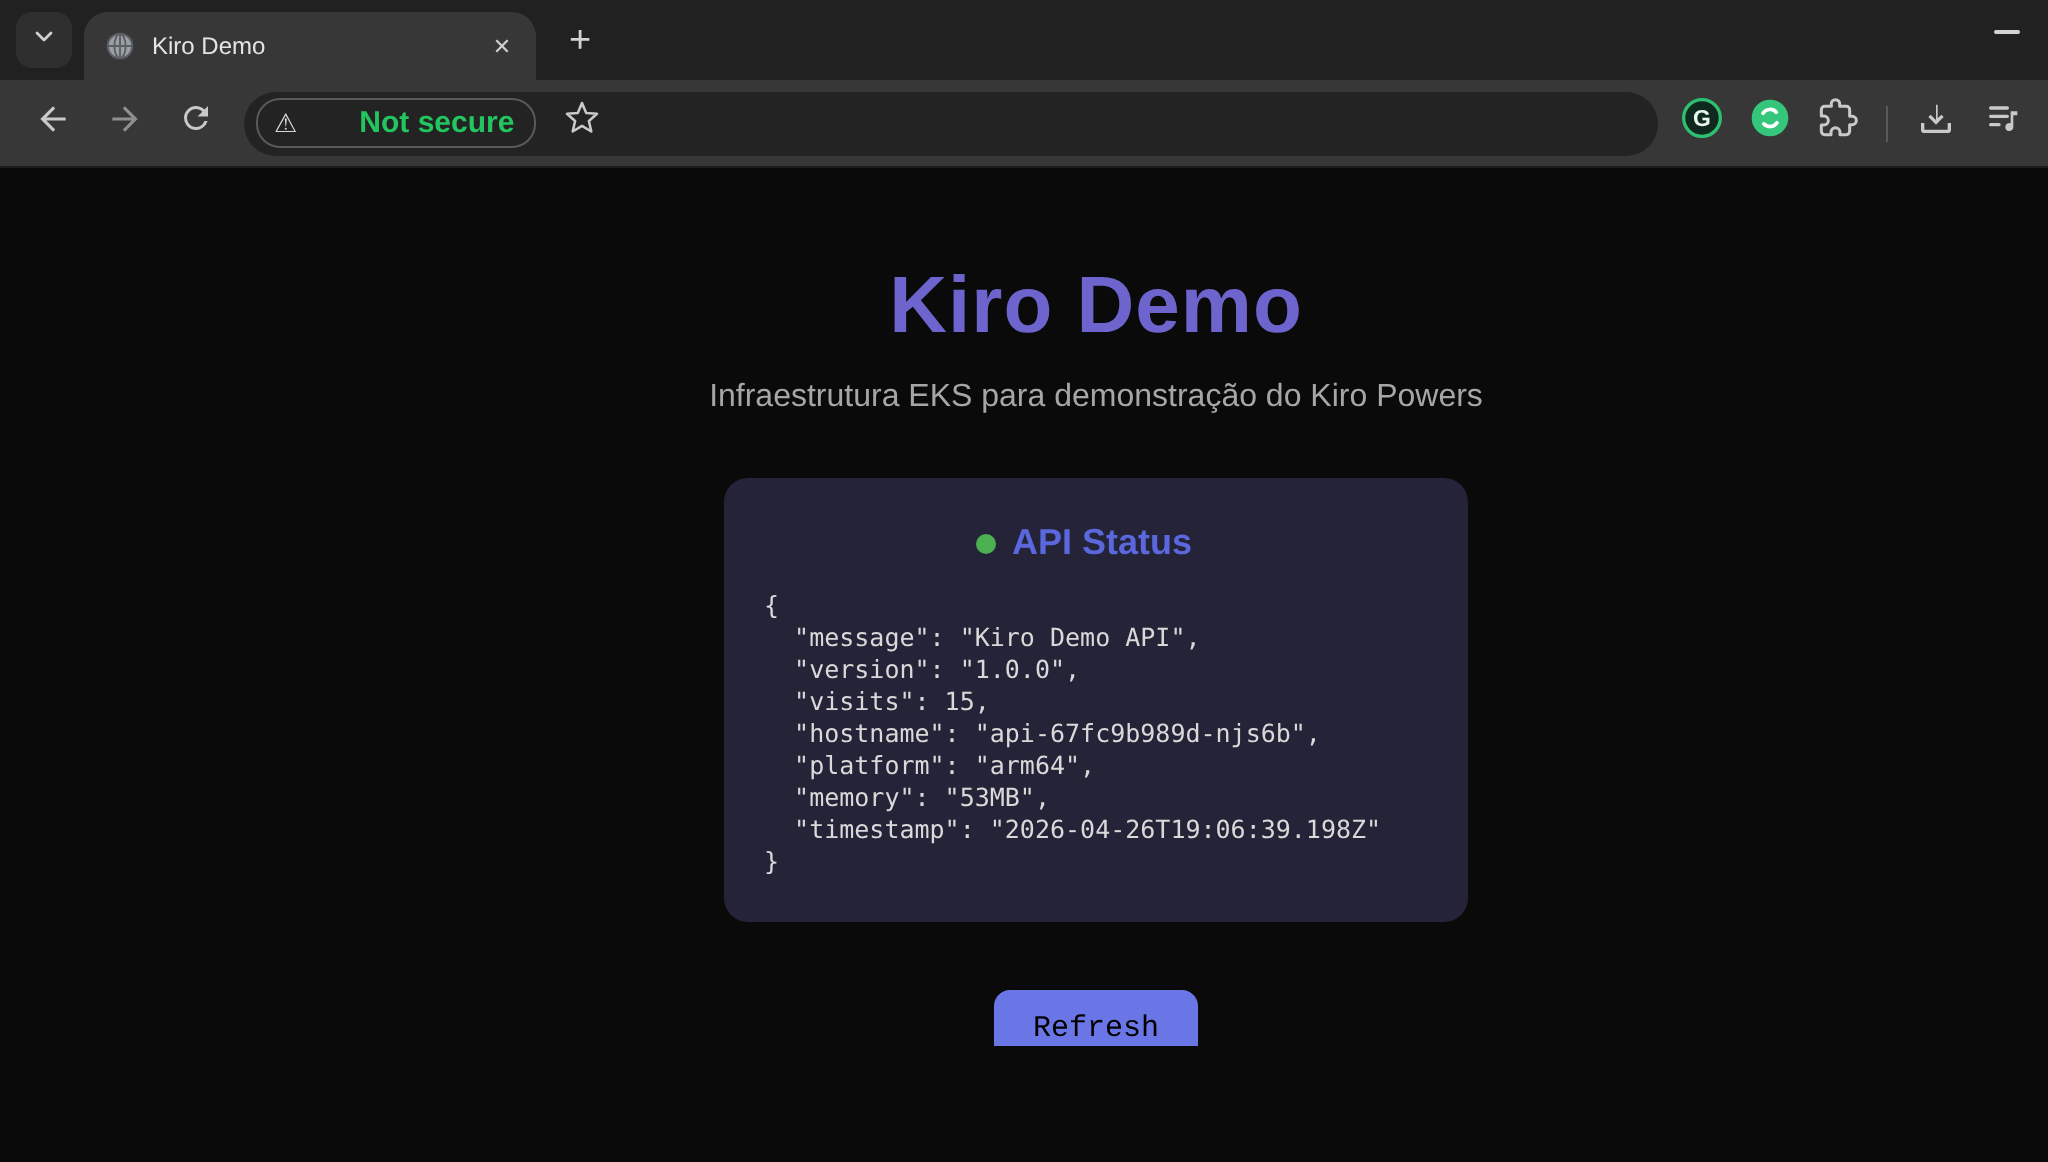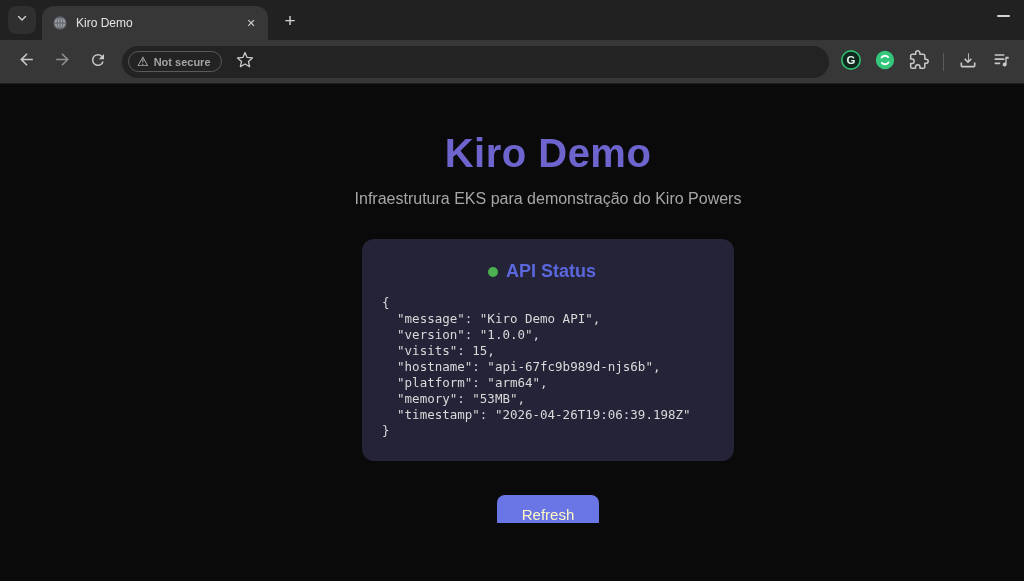--- a/index.html
+++ b/index.html
@@ -25,43 +25,43 @@
 
   
   .toolbar { height:44px; background:#373737; display:flex; align-items:center; padding:0 8px; flex-shrink:0;
              border-bottom:1px solid #1c1c1c; }
   .nav-btn { width:32px; height:32px; border-radius:50%; display:flex; align-items:center; justify-content:center;
              cursor:pointer; flex-shrink:0; margin:0 2px; }
   .omnibox { flex:1; height:32px; background:#232323; border-radius:16px; margin:0 8px 0 6px;
              display:flex; align-items:center; padding:0 8px 0 6px; min-width:0; cursor:text; }
   .security-chip { display:flex; align-items:center; gap:5px; border:1px solid #5a5a5a; border-radius:12px;
                    padding:3px 10px 3px 8px; margin-right:10px; cursor:pointer; flex-shrink:0; }
-  .security-chip .chip-label { color:#a3a3a3; font-size:11px; font-weight:bold; white-space:nowrap; }
+  .security-chip .chip-label { color:#22c55e; font-size:15px; font-weight:bold; white-space:nowrap;margin-left:26px; }
   .warn-glyph { color:#d6d6d6; font-size:13px; line-height:1; }
   .url-text { color:#e8e8e8; font-size:14px; white-space:nowrap; overflow:hidden; flex:1; letter-spacing:.1px; }
   .star-btn { width:26px; height:26px; display:flex; align-items:center; justify-content:center; cursor:pointer; flex-shrink:0; }
   .ext-area { display:flex; align-items:center; gap:6px; flex-shrink:0; }
   .ext-btn { width:28px; height:28px; display:flex; align-items:center; justify-content:center; cursor:pointer; }
   .tb-divider { width:1px; height:18px; background:#5a5a5a; margin:0 4px; }
 
   
   .page { flex:1; background:#0a0a0a; overflow:hidden; }
   .page-inner { transform:translateX(36px); text-align:center; padding-top:47px; }
   .page-title { color:#6e64cd; font-size:40px; font-weight:bold; letter-spacing:.5px; }
   .page-subtitle { color:#a6a6a6; font-size:16px; margin-top:14px; }
   .api-card { display:inline-block; width:372px; margin-top:31px; background:#242338; border-radius:12px;
               padding:20px 32px 22px 20px; text-align:center; }
   .api-card-header { display:inline-flex; align-items:center; gap:8px; margin-top:2px; }
   .status-dot { width:10px; height:10px; border-radius:50%; background:#4caf50; display:inline-block; }
   .api-card-title { color:#5a67dd; font-size:18px; font-weight:bold; }
   .api-json { margin-top:13px; text-align:left; color:#d9d9d9; font-family:"DejaVu Sans Mono", monospace;
               font-size:12.5px; line-height:16px; white-space:pre; }
   .refresh-btn { display:inline-block; margin-top:34px; width:102px; height:38px; background:#6b76e6;
-                 border:none; border-radius:8px; color:#fef9c3; font-size:15px;
-                 font-family:Liberation Sans, sans-serif; cursor:pointer; }
+                 border:none; border-radius:8px; color:#000000; font-size:15px;
+                 font-family:Liberation Mono, monospace; cursor:pointer; }
 </style>
 </head>
 <body>
 
 <div class="window">
 
   <div class="tabstrip">
     <div class="tab-search-btn">
       <span>
         <svg width="14" height="14" viewBox="0 0 24 24">

